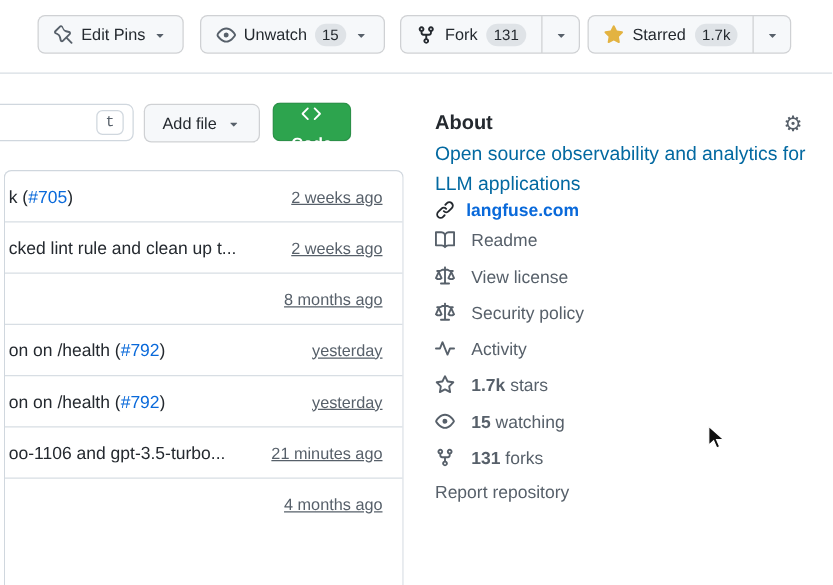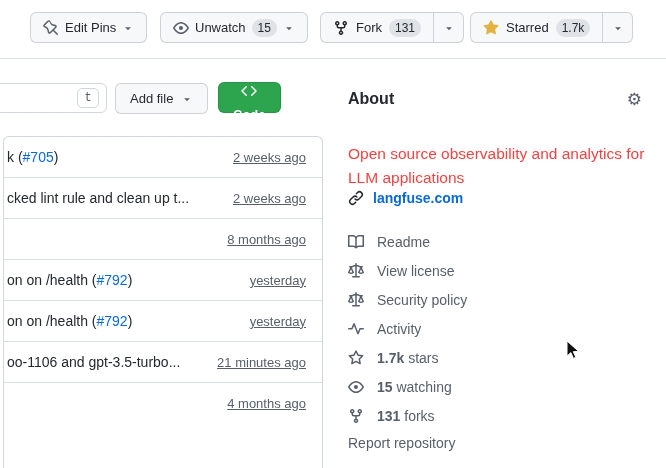--- a/index.html
+++ b/index.html
@@ -100,25 +100,25 @@
     font-size:13px; color:#57606a; white-space:nowrap;
     padding-right:16px; text-align:right; cursor:pointer;text-decoration:underline;
   }
 
   
   .sidebar { position:absolute; left:348px; top:90px; width:300px; }
   .about-header { display:flex; align-items:center; justify-content:space-between; }
   .about-title { font-size:16px; font-weight:600; color:#24292f; }
   .gear { font-size:17px; color:#57606a; cursor:pointer; line-height:1;
           margin-right:6px; }
-  .about-desc { margin-top:34px; font-size:15.5px; line-height:24px; color:#ef4444; }
+  .about-desc { margin-top:4px; font-size:15.5px; line-height:24px; color:#0369a1; }
   .website-row { display:flex; align-items:center; gap:9px; }
   .website-row .octicon { color:#24292f; }
   .website-link { font-size:14px; font-weight:600; color:#0969da; cursor:pointer; }
-  .about-list { margin-top:26px; }
+  .about-list { margin-top:6px; }
   .about-item {
     display:flex; align-items:center; gap:13px;
     height:20px; margin-bottom:9px; font-size:14px; color:#57606a; cursor:pointer;
   }
   .about-item .octicon { color:#57606a; }
   .stat-num { font-weight:600; }
   .report-link { font-size:14px; color:#57606a; margin-top:8px; cursor:pointer; }
 
   
   .cursor { position:absolute; left:566px; top:340px; pointer-events:none; }

